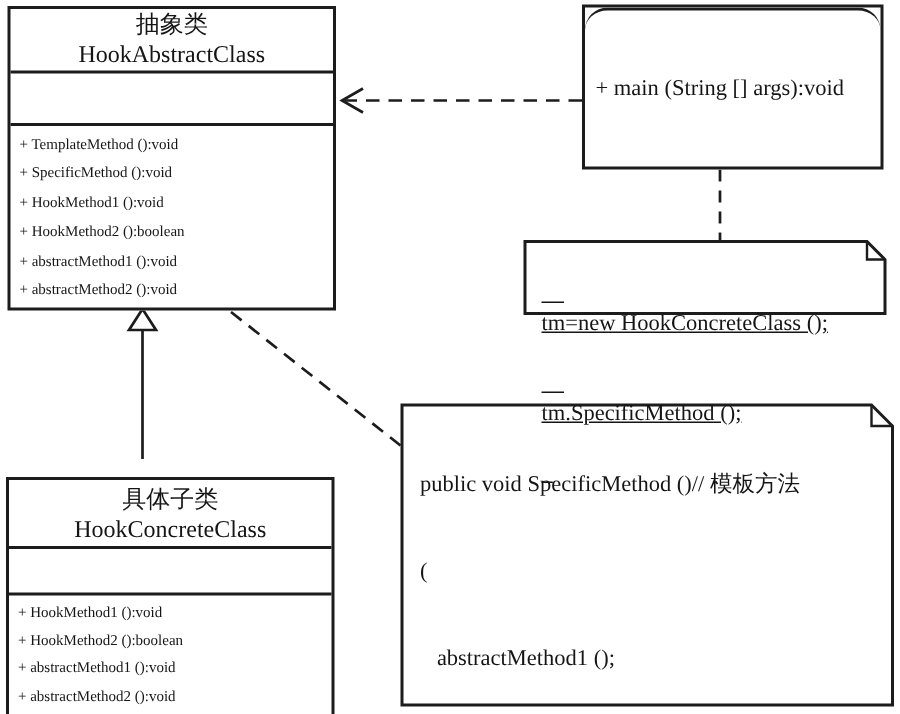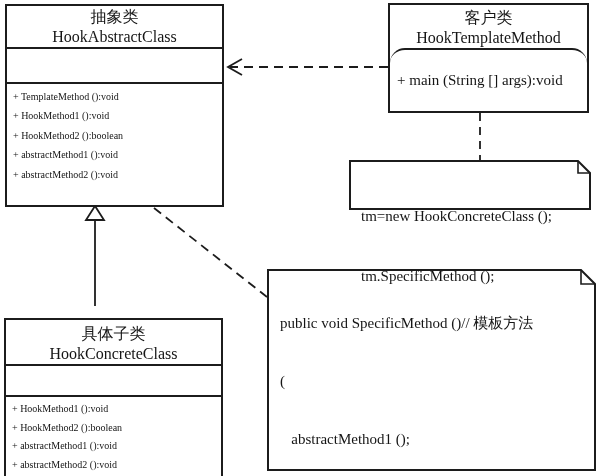--- a/index.html
+++ b/index.html
@@ -70,21 +70,21 @@
   #cls-concrete .cls-title { padding-top: 4px; }
   #cls-concrete .sec-attrs { height: 31px; }
   #cls-concrete .cls-methods .m-line { line-height: 18.6px; }
   
   .note-text {
     position: absolute;
     z-index: 2;
     font-size: 15px;
     white-space: pre;
   }
-  #note-client-text { left: 361px; top: 166px; line-height: 20px; }
+  #note-client-text { left: 361px; top: 166px; line-height: 20px; text-decoration: underline; }
   #note-code-text  { left: 280px; top: 275px; line-height: 19.4px; }
 </style>
 </head>
 <body>
 
 <div class="canvas">
 
   <svg class="overlay" width="600" height="476" viewBox="0 0 600 476" fill="none" stroke="#1c1c1c" stroke-width="1.8">
 
     <line x1="388" y1="67" x2="230" y2="67" stroke-dasharray="9 6"></line>
@@ -105,32 +105,29 @@
   </svg>
 
   <div class="cls" id="cls-abstract">
     <div class="cls-title">
       <div>抽象类</div>
       <div>HookAbstractClass</div>
     </div>
     <div class="cls-sec sec-attrs"></div>
     <div class="cls-sec cls-methods">
       <div class="m-line">+ TemplateMethod ():void</div>
+      <div class="m-line">+ SpecificMethod ():void</div>
       <div class="m-line">+ HookMethod1 ():void</div>
       <div class="m-line">+ HookMethod2 ():boolean</div>
       <div class="m-line">+ abstractMethod1 ():void</div>
       <div class="m-line">+ abstractMethod2 ():void</div>
     </div>
   </div>
 
   <div class="cls" id="cls-client">
-    <div class="cls-title">
-      <div>客户类</div>
-      <div>HookTemplateMethod</div>
-    </div>
     <div class="cls-sec sec-methods-row attr-row">
       <span>+ main (String [] args):void</span>
     </div>
   </div>
 
   <div class="cls" id="cls-concrete">
     <div class="cls-title">
       <div>具体子类</div>
       <div>HookConcreteClass</div>
     </div>

